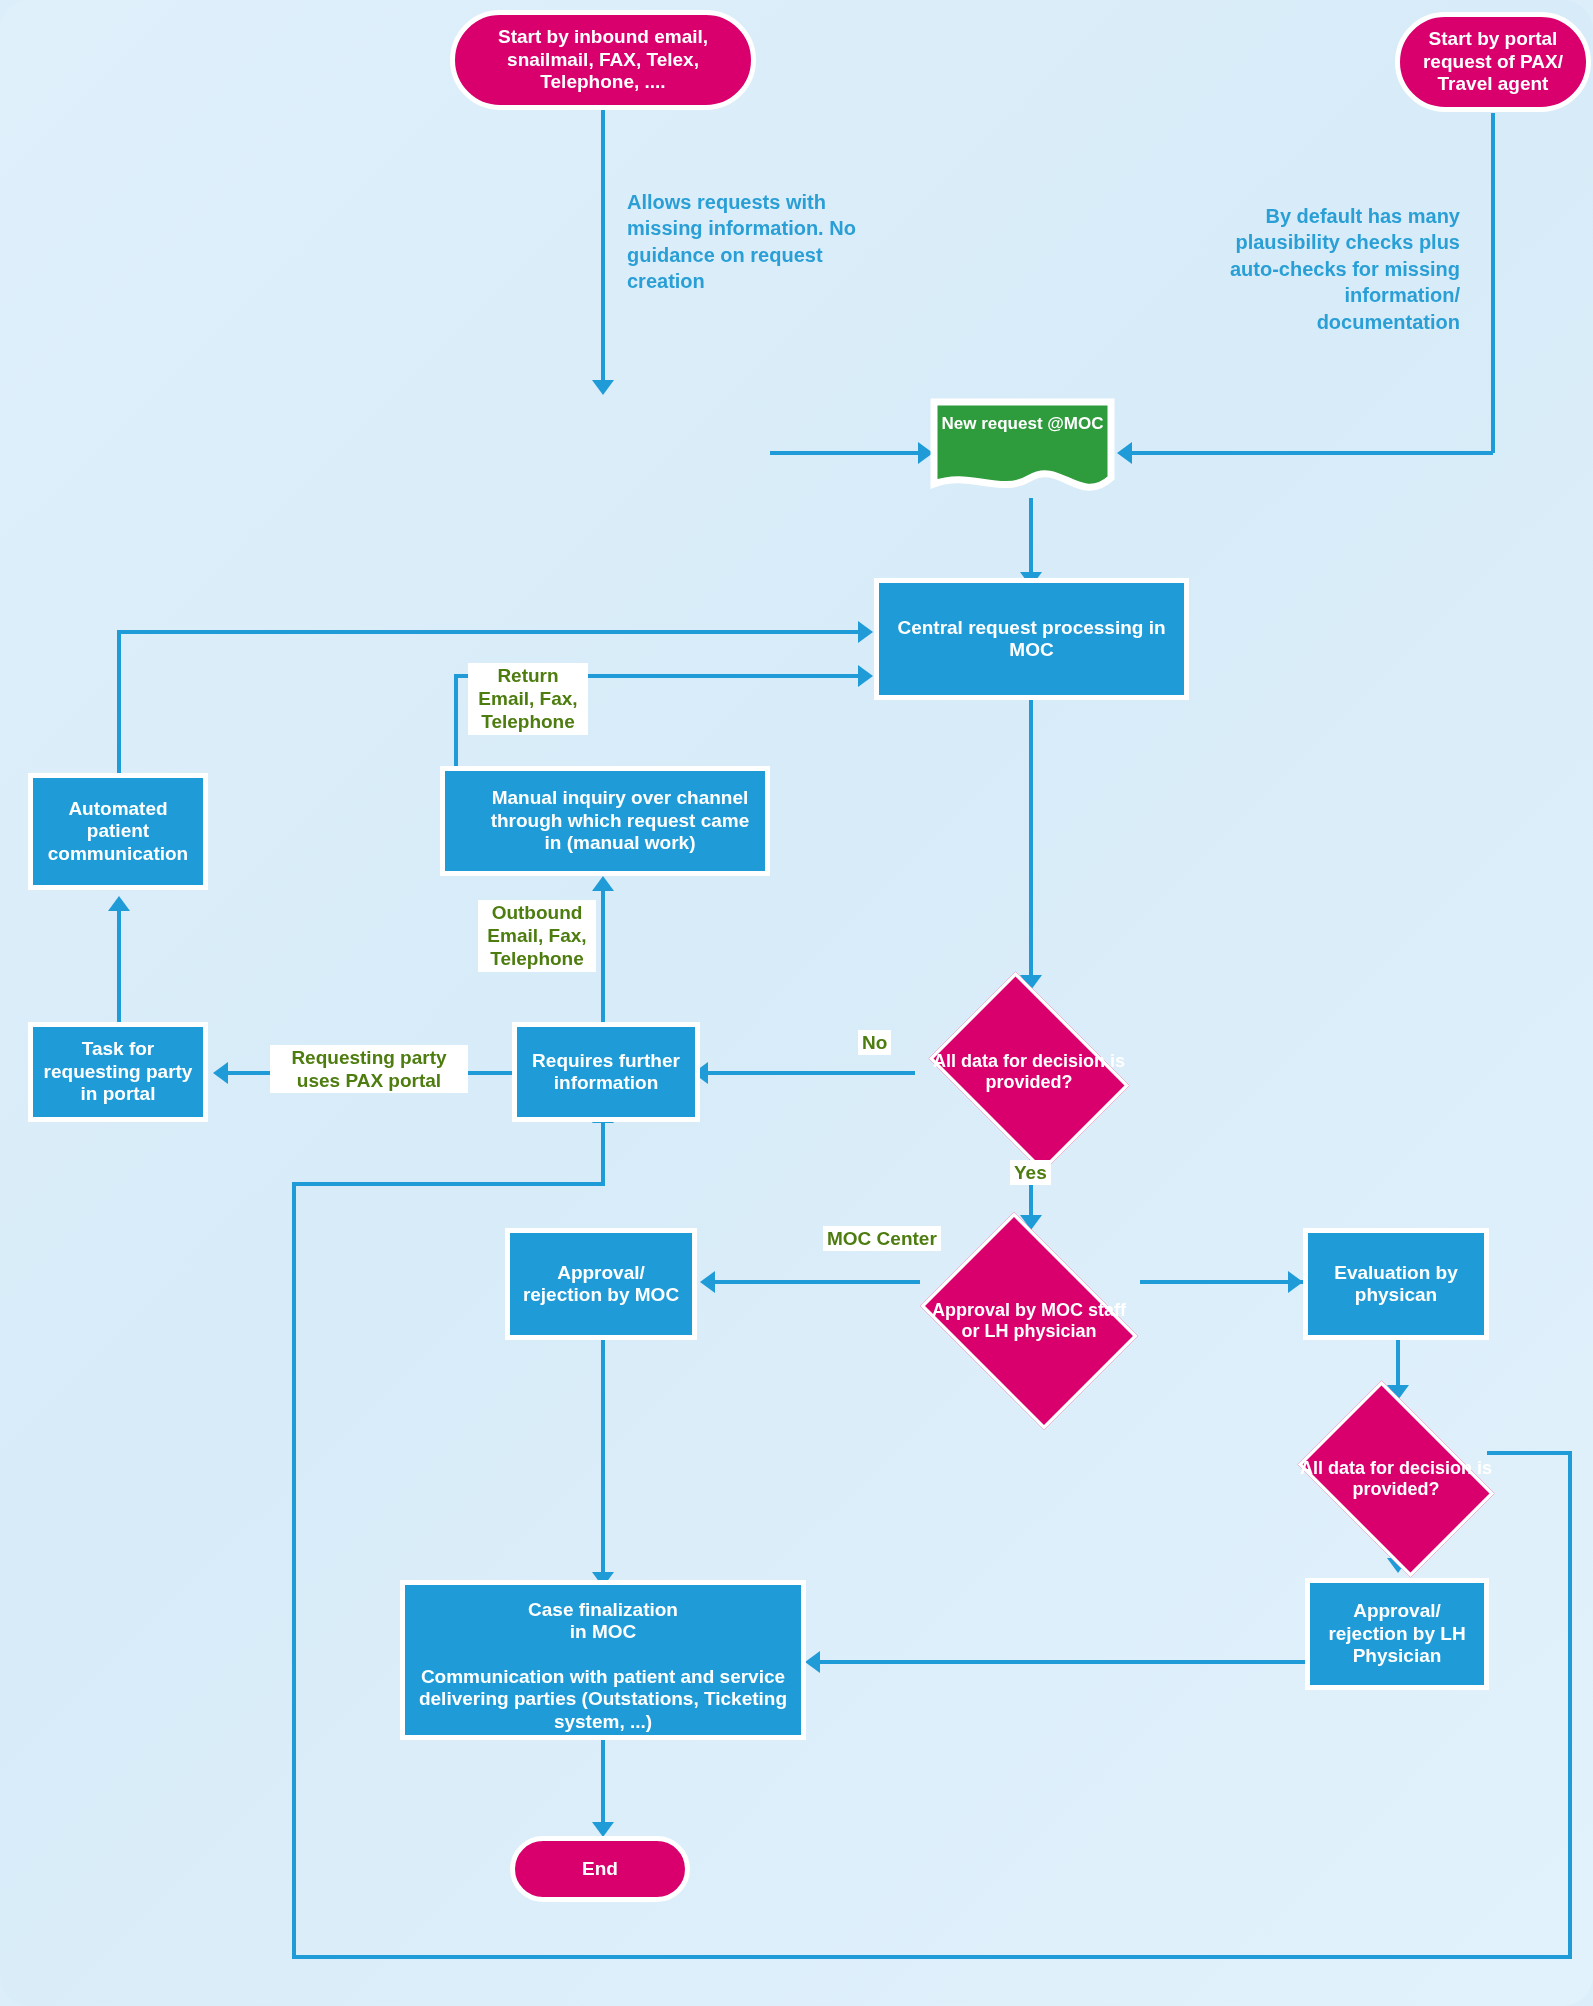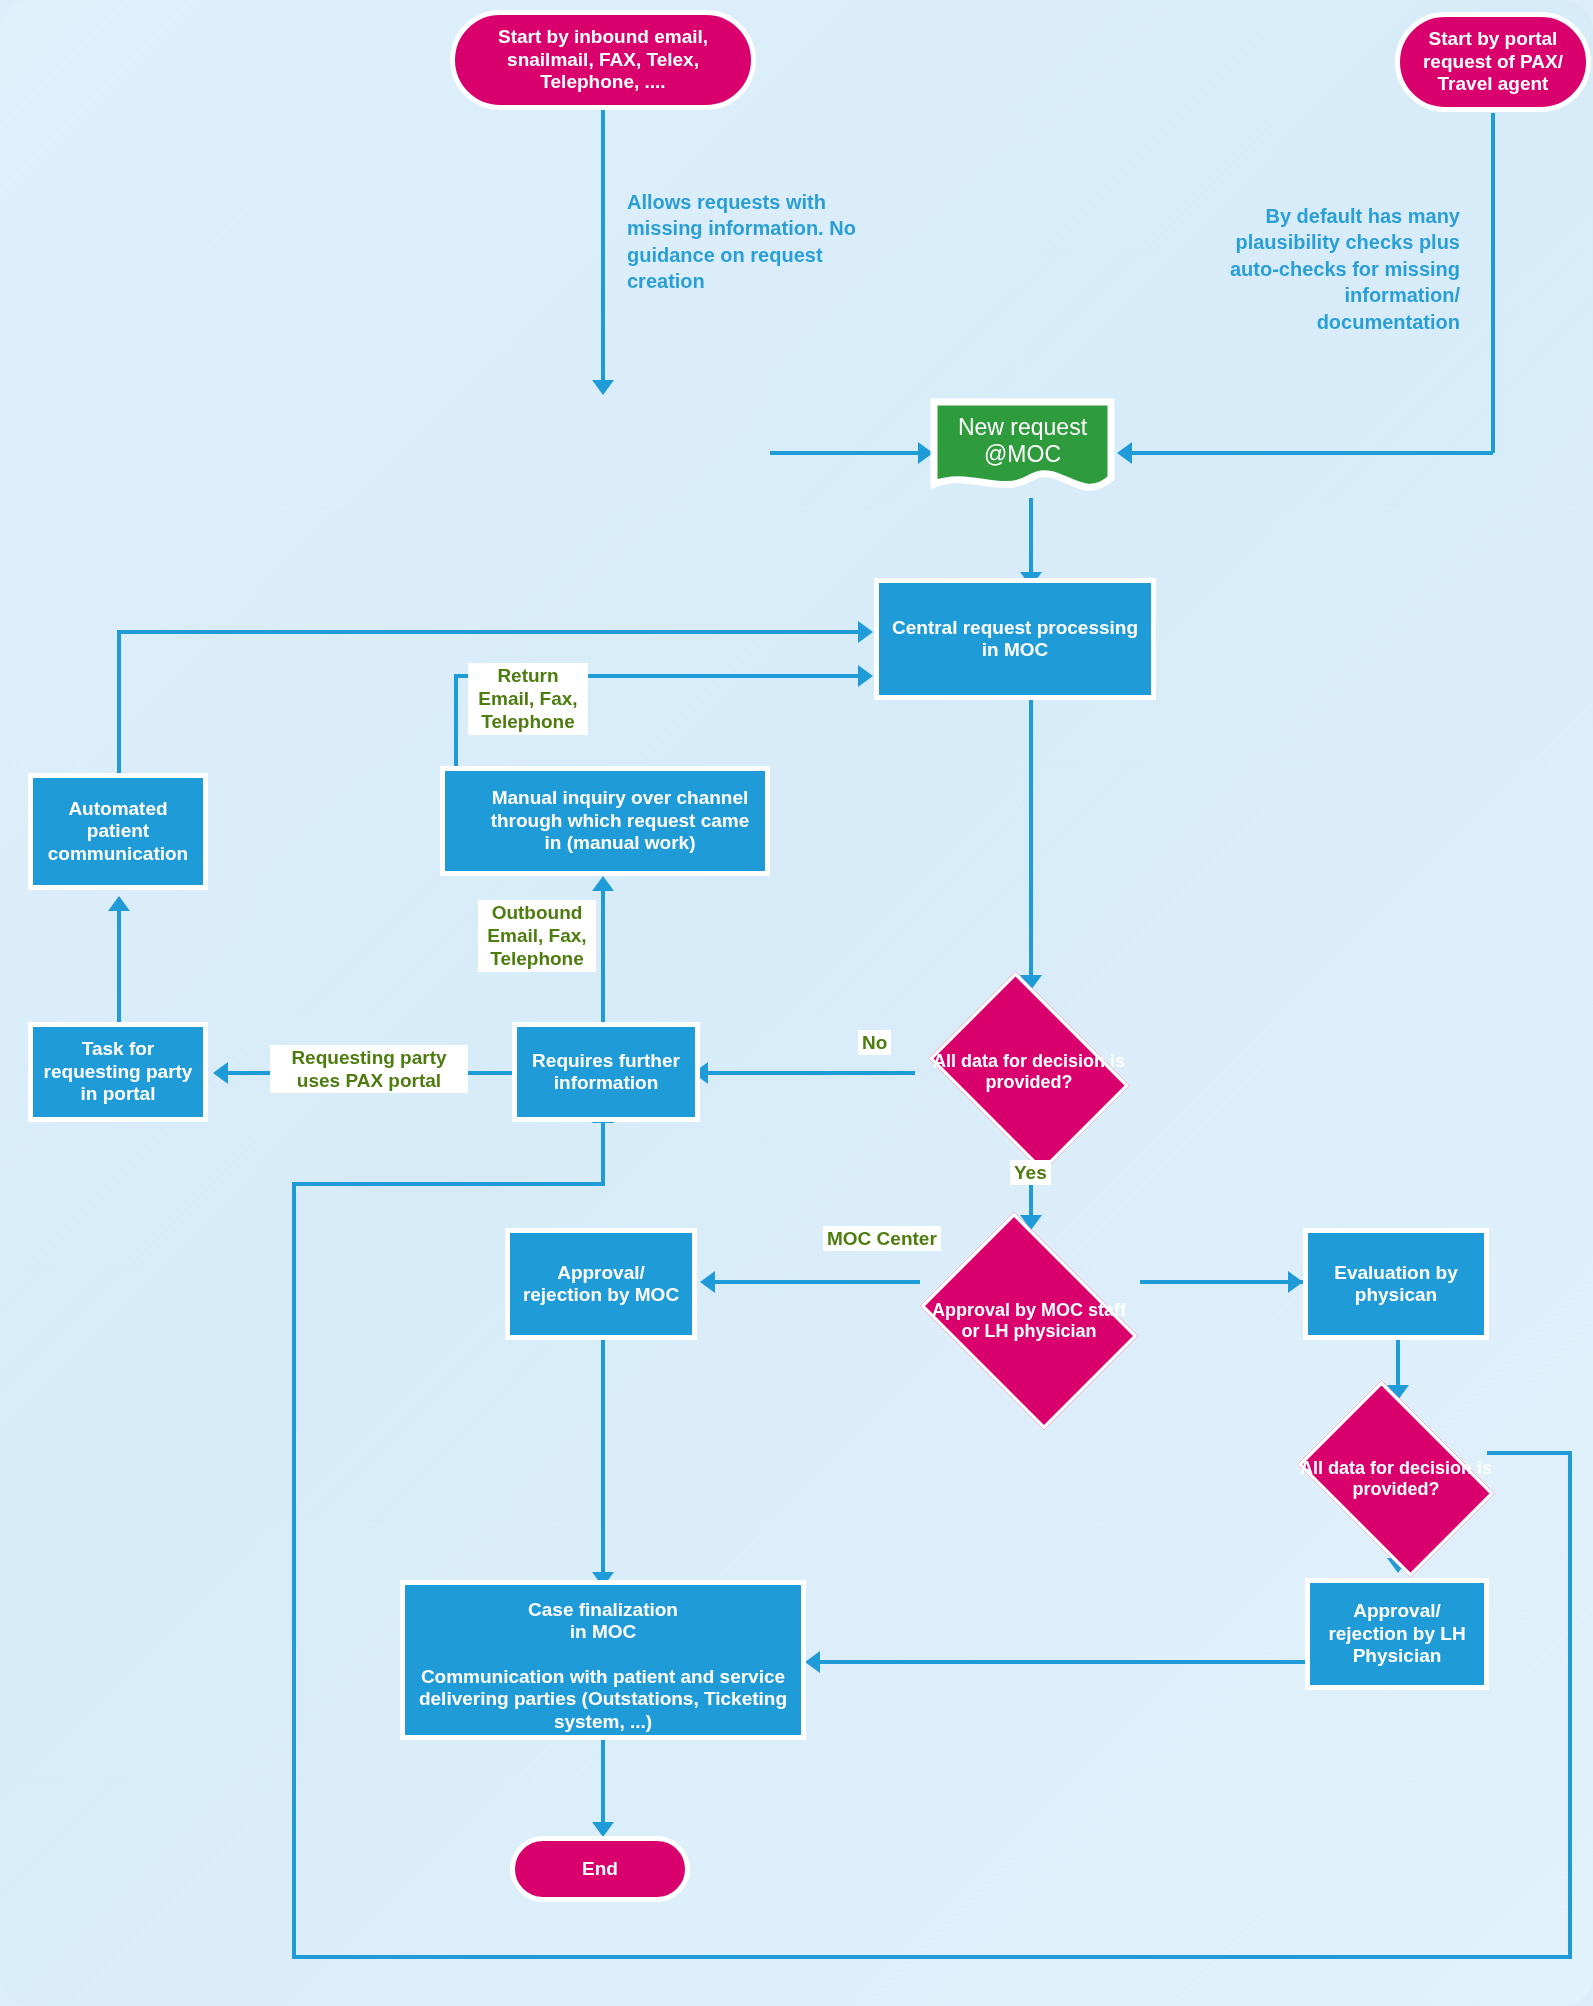--- a/index.html
+++ b/index.html
@@ -66,22 +66,22 @@
   }
   .doc{
     position:absolute;
     z-index:5;
   }
   .doc .doc-label{
     position:absolute;
     left:0;right:0;top:16px;
     text-align:center;
     color:#ffffff;
-    font-weight:normal;
-    font-size:23px;
+    font-weight:bold;
+    font-size:17px;
     line-height:1.18;
     z-index:3;
   }
   
   .ln{position:absolute;background:#1f9cd8;z-index:2;}
   .lnh{height:4px;}
   .lnv{width:4px;}
   .arw{position:absolute;width:0;height:0;z-index:3;}
   .arw-d{border-left:11px solid transparent;border-right:11px solid transparent;border-top:15px solid #1f9cd8;}
   .arw-u{border-left:11px solid transparent;border-right:11px solid transparent;border-bottom:15px solid #1f9cd8;}
@@ -191,21 +191,21 @@
   </div>
 
 
   <div class="doc" style="left:930px;top:398px;width:185px;height:100px;">
     <svg width="185" height="100" viewBox="0 0 185 100" style="position:absolute;left:0;top:0;">
       <path d="M4,4 H181 V80 C150,108 130,62 100,80 C70,98 40,72 4,86 Z" fill="#2e9b3c" stroke="#ffffff" stroke-width="7"></path>
     </svg>
     <div class="doc-label">New request @MOC</div>
   </div>
 
-  <div class="node proc" style="left:874px;top:578px;width:282px;height:122px;">
+  <div class="node proc" style="left:874px;top:578px;width:315px;height:122px;">
     <span>Central request processing in MOC</span>
   </div>
 
   <div class="node proc" style="left:440px;top:766px;width:330px;height:110px;padding-left:36px;">
     <span>Manual inquiry over channel through which request came in (manual work)</span>
   </div>
 
   <div class="node proc" style="left:28px;top:773px;width:180px;height:117px;">
     <span>Automated patient communication</span>
   </div>

